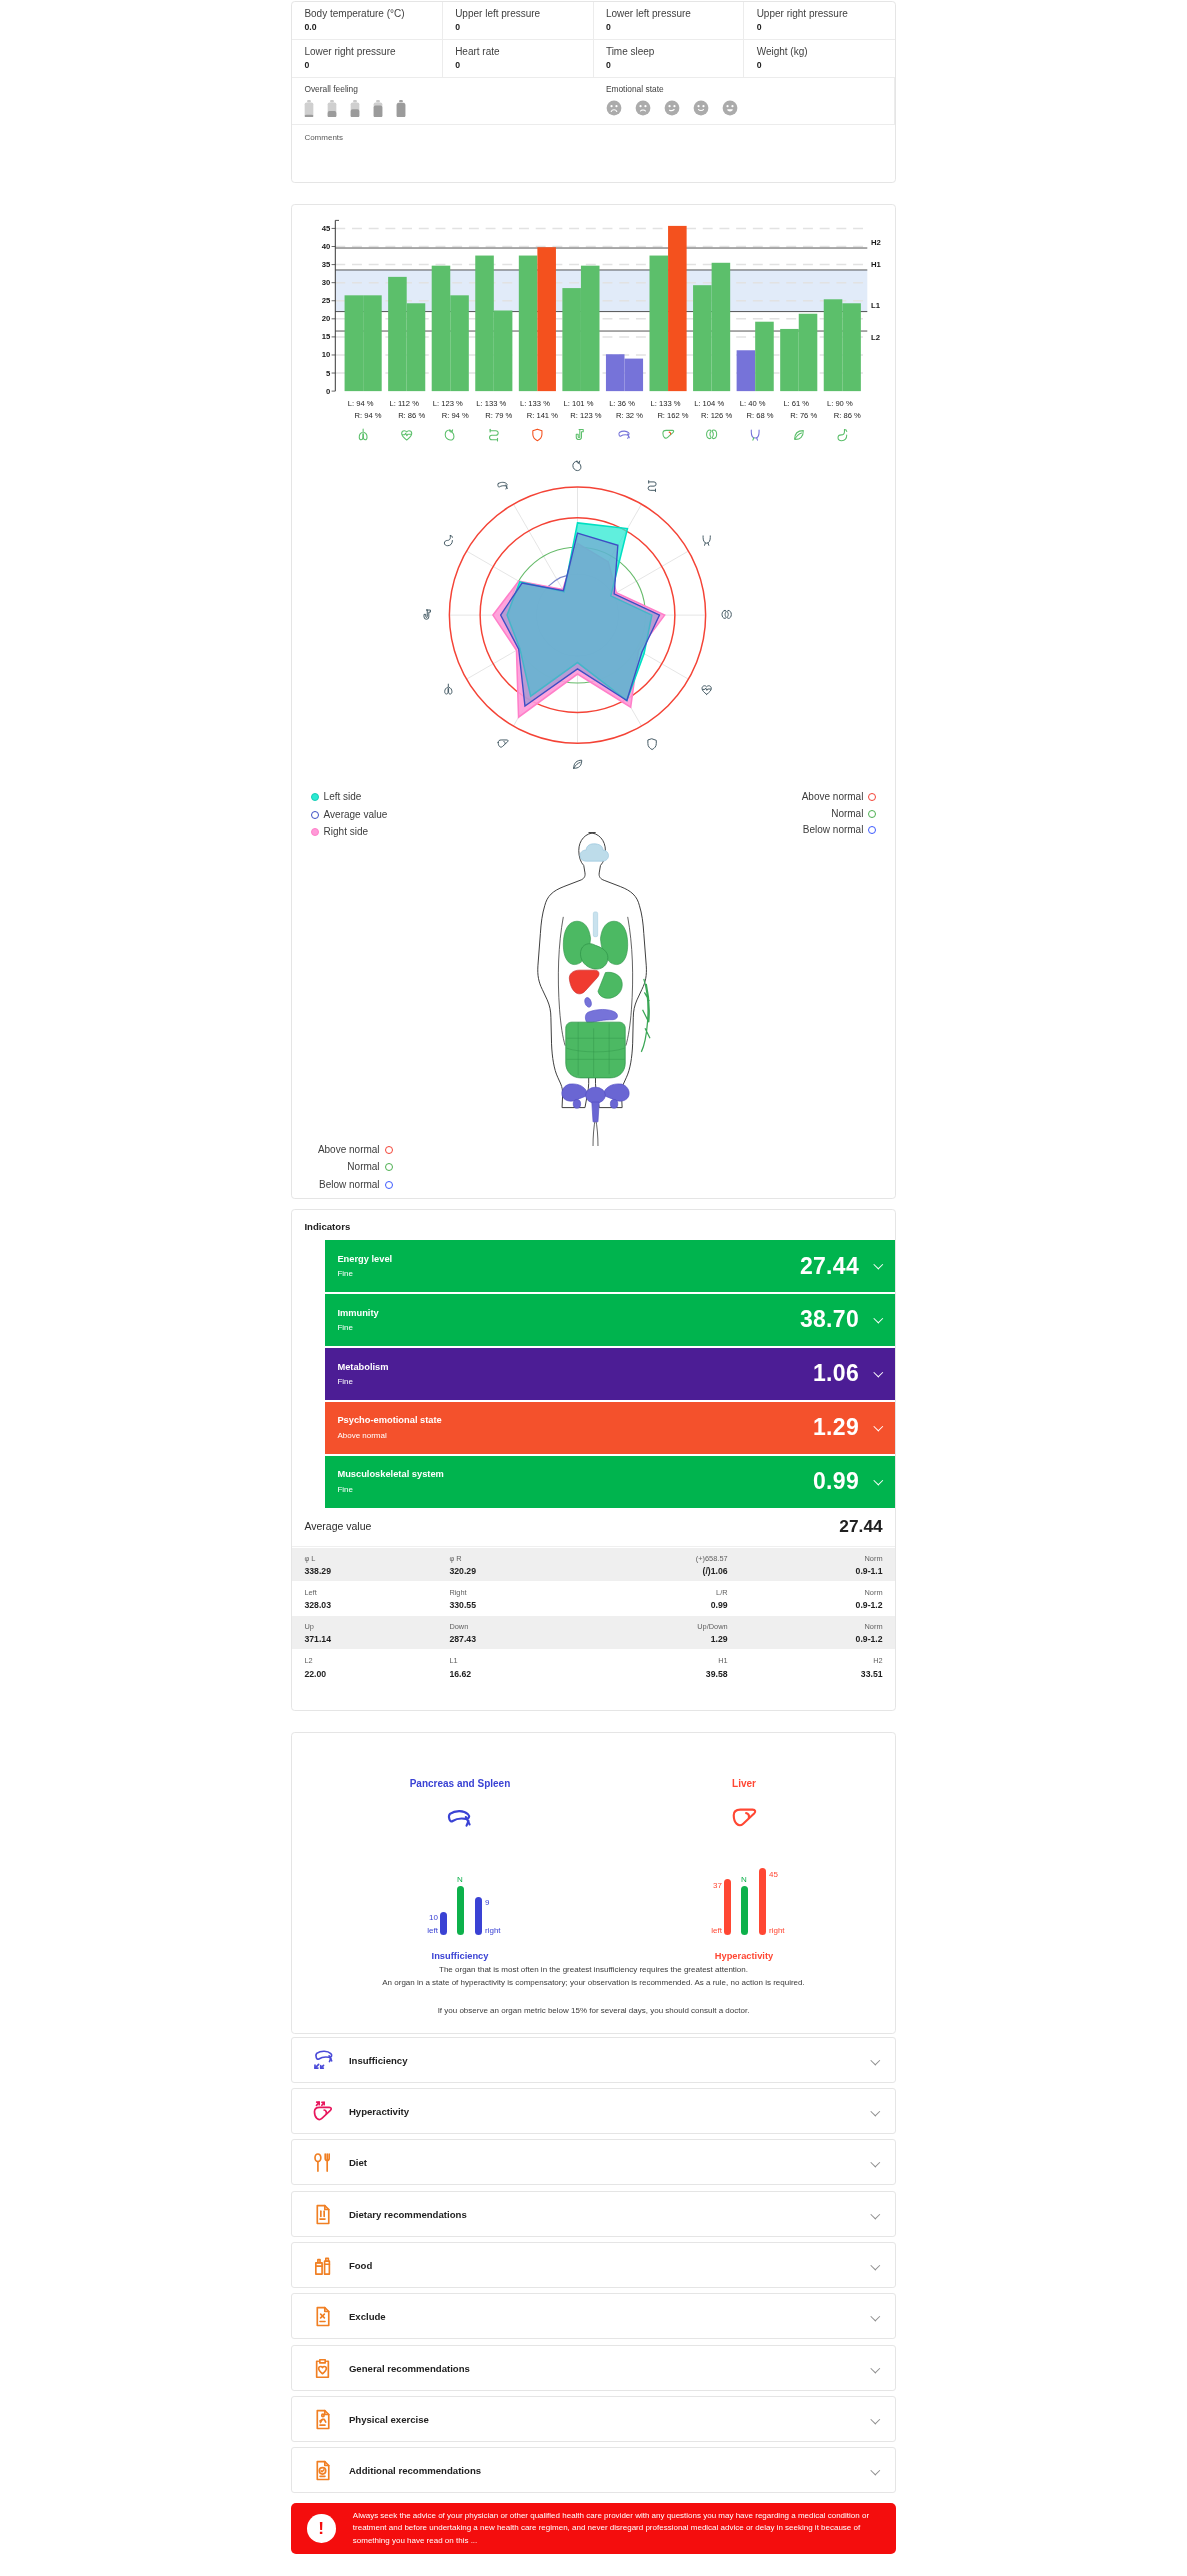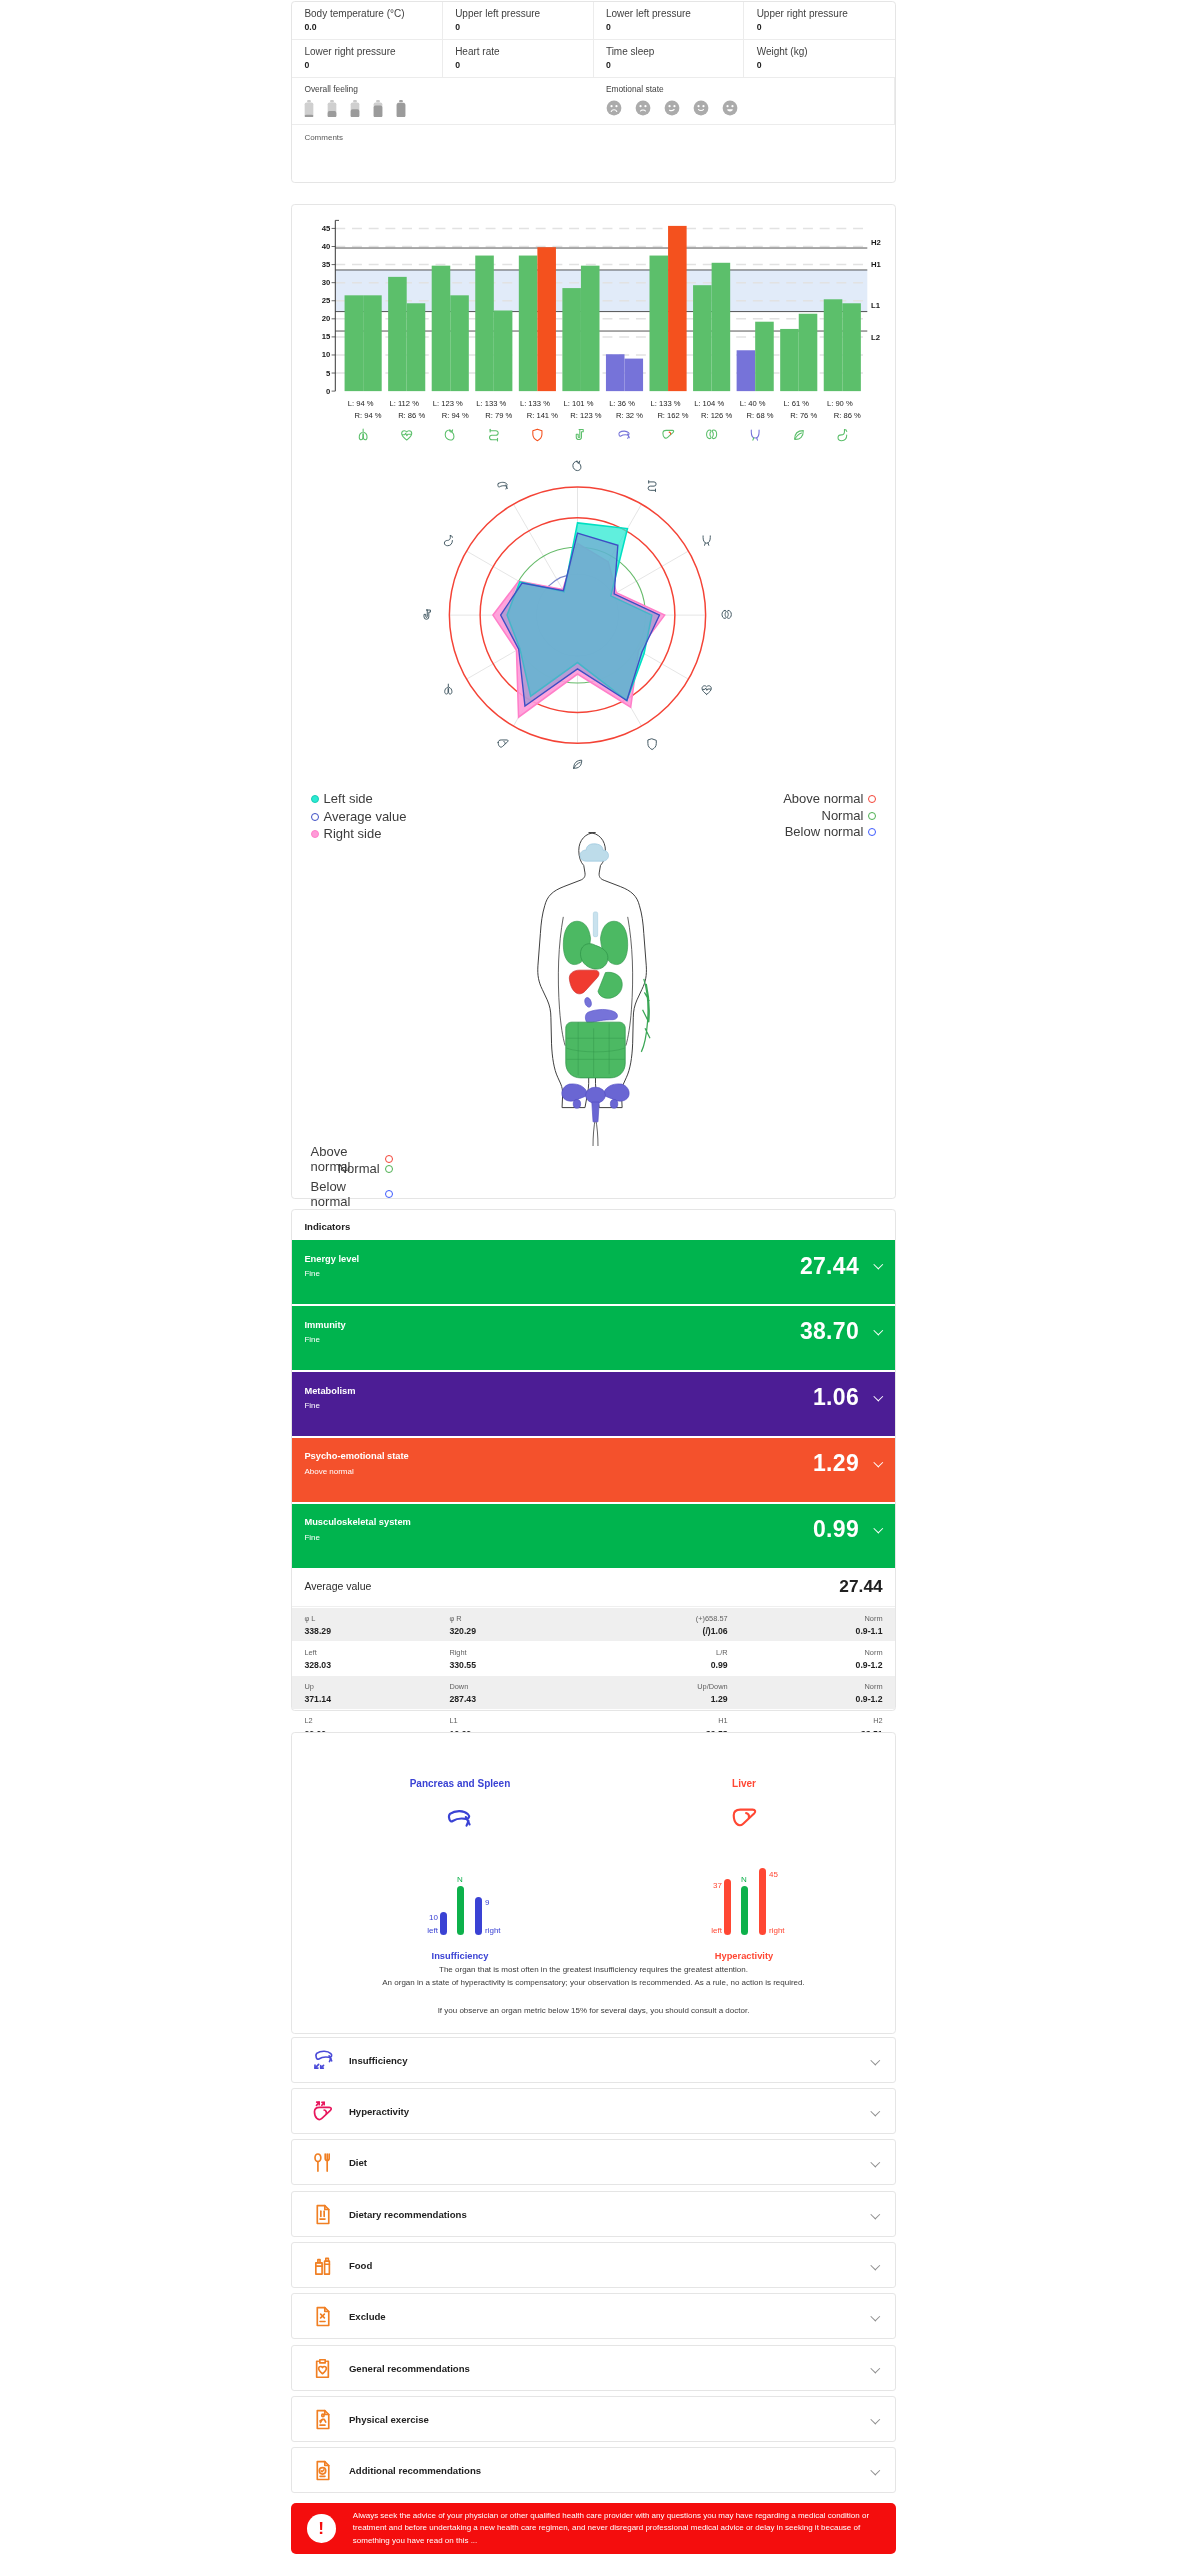--- a/index.html
+++ b/index.html
@@ -18,26 +18,26 @@
   .fval{font-size:8.7px;font-weight:bold;margin-top:3.7px;}
   .rec-feel{display:flex;border-bottom:0.6px solid #ececec;}
   .feel-col{width:50%;padding:6.2px 12.4px 7.4px;box-sizing:border-box;}
   .feel-col.l{border-right:0.6px solid #ececec;}
   .feel-label{font-size:8.4px;color:#3f3f3f;}
   .faces,.bats{display:flex;gap:13px;margin-top:5.6px;align-items:flex-end;}
   .rec-comments{padding:7.4px 12.4px;font-size:8px;color:#5a5a5a;}
   
   #barchart-wrap{position:absolute;left:0;top:3.7px;}
   #radar-wrap{position:absolute;left:106px;top:230px;}
-  .lgd-row{position:absolute;display:flex;align-items:center;gap:5px;font-size:13px;color:#3c3c3c;}
+  .lgd-row{position:absolute;display:flex;align-items:center;gap:5px;font-size:10px;color:#3c3c3c;}
   .dot{width:8px;height:8px;border-radius:50%;box-sizing:border-box;flex:0 0 auto;}
   #body-wrap{position:absolute;left:192px;top:619px;}
   
   .ind-head{padding:10.5px 12.4px 8.7px;font-size:9.6px;font-weight:bold;}
-  .ind-row{position:relative;height:64px;margin-bottom:1.9px;color:#fff;}
+  .ind-row{position:relative;height:52px;margin-bottom:1.9px;color:#fff;margin-left:33px;}
   .ind-name{position:absolute;left:12.4px;top:13.6px;font-size:9.3px;font-weight:bold;}
   .ind-status{position:absolute;left:12.4px;top:29px;font-size:8px;}
   .ind-val{position:absolute;right:36px;top:12.4px;font-size:23px;font-weight:bold;letter-spacing:0.3px;}
   .chev{width:5.6px;height:5.6px;border-right:1.2px solid #fff;border-bottom:1.2px solid #fff;
         transform:rotate(45deg);position:absolute;right:13.6px;top:21px;}
   .avg-row{position:relative;height:36px;border-bottom:0.6px solid #efefef;}
   .avg-label{position:absolute;left:12.4px;top:10.5px;font-size:10.5px;color:#2b2b2b;}
   .avg-val{position:absolute;right:12.4px;top:6.2px;font-size:17.3px;font-weight:bold;}
   .st-row{display:flex;height:33px;margin-top:1.2px;align-items:center;}
   .st-row.gray{background:#efefef;}

